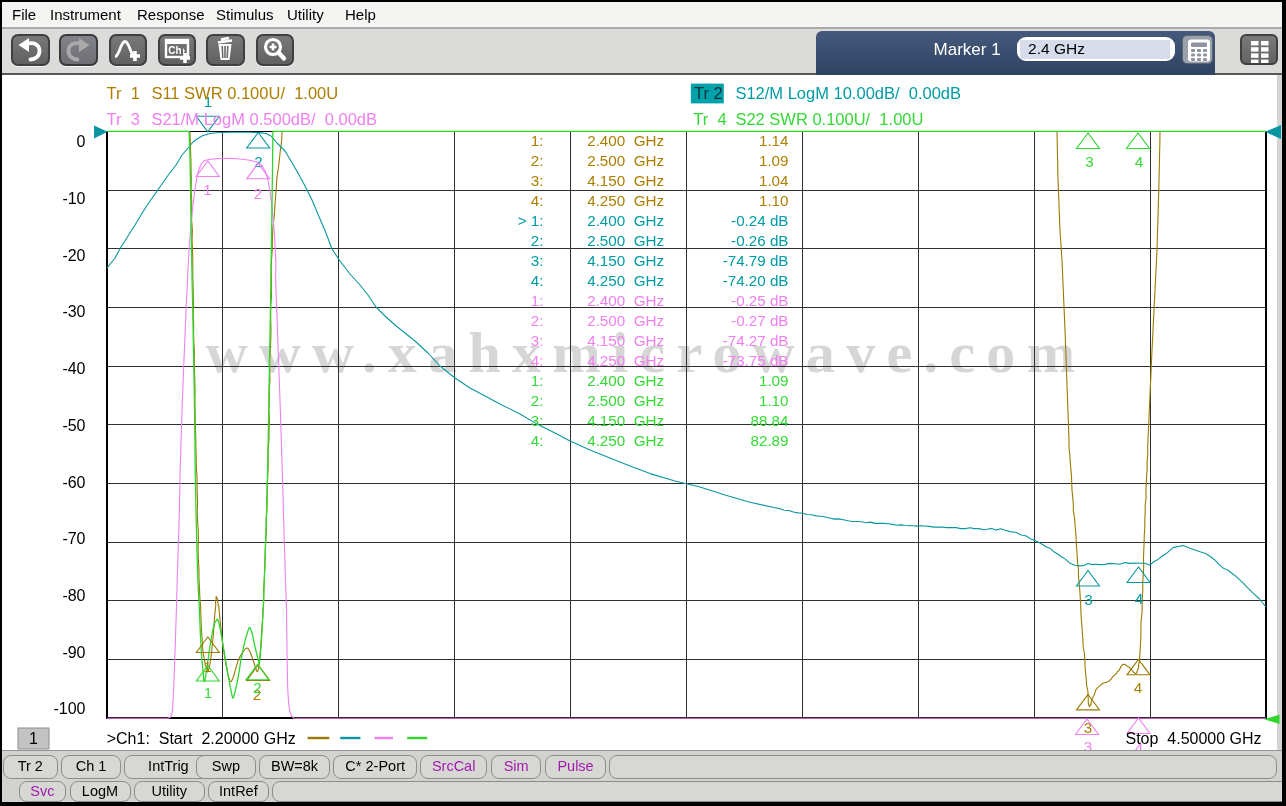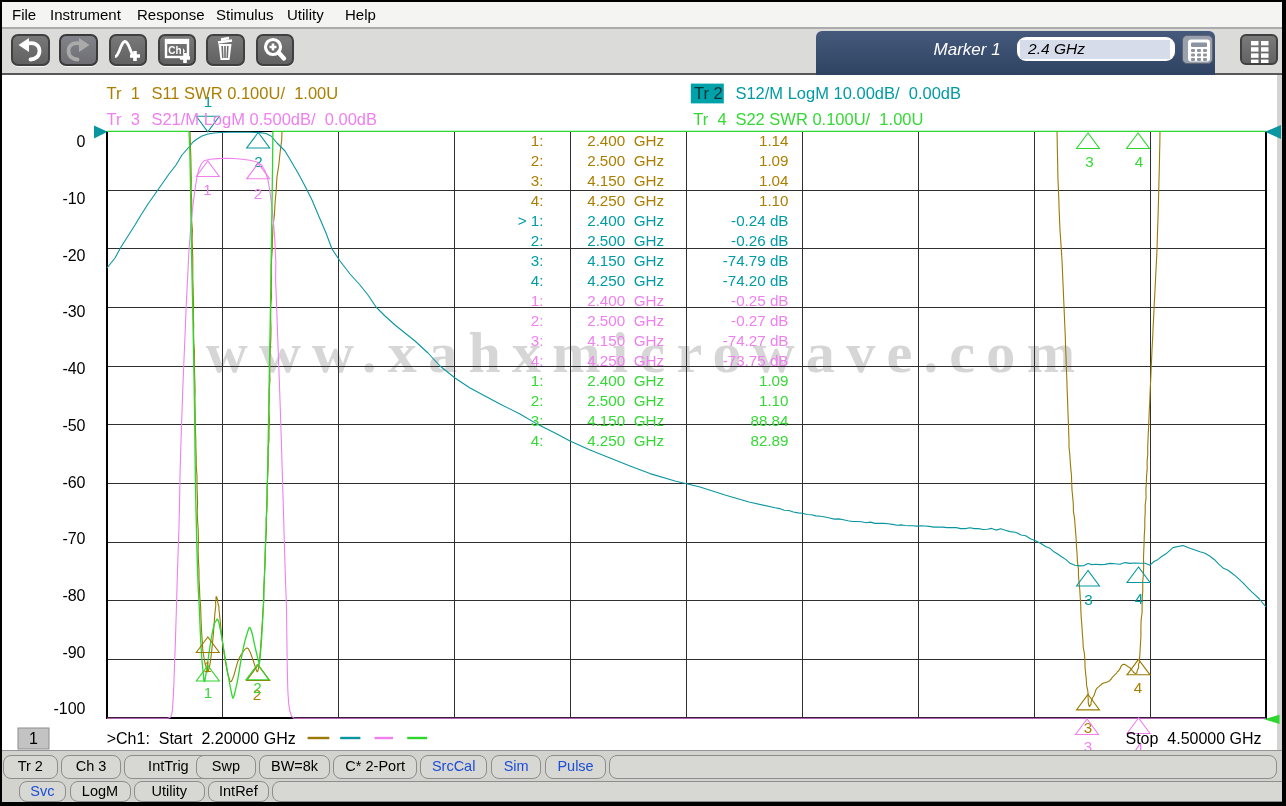--- a/index.html
+++ b/index.html
@@ -7,21 +7,21 @@
 .bord { position:absolute; background:#000; z-index:10; }
 #menubar { position:absolute; left:0; top:2px; width:1286px; height:27px; background:#f4f4f2;
    border-bottom:2px solid #ababab; }
 .mi { position:absolute; top:4px; font-size:15px; color:#000; }
 #toolbar { position:absolute; left:0; top:29px; width:1286px; height:46px; background:#dbdbd9; border-bottom:2px solid #585858; }
 .tbtn { position:absolute; top:4.5px; width:38.5px; height:32px; background:linear-gradient(#787878,#616161);
   border:2px solid #404040; border-radius:7px; box-shadow:0 1px 0 rgba(255,255,255,.7); }
 .tbtn.dis { background:linear-gradient(#82828a,#6e6e74); border-color:#3a3a3a; }
 .tbtn svg { position:absolute; left:-2px; top:-2px; }
 #mkpanel { position:absolute; left:815.6px; top:2px; width:399.5px; height:51px;
-  background:linear-gradient(#45597c,#2b3f5e); border-radius:6px;font-style:italic; }
+  background:linear-gradient(#45597c,#2b3f5e); border-radius:6px; }
 #mkpanel .lbl { position:absolute; left:118px; top:9px; width:90px; font-size:17px; color:#fff; }
 #mkinput { position:absolute; left:201.5px; top:6.3px; width:157.5px; height:24px; background:#fff;
   border-radius:9px; }
 #mkinput .sel { position:absolute; left:3px; top:2.5px; right:5px; bottom:2.5px; background:#d7dcea; }
 #mkinput .txt { position:absolute; left:11px; top:3px; font-size:15.5px; color:#000; }
 #calcbtn { position:absolute; left:366px; top:4.4px; width:31.5px; height:29px; background:#9aa0ac;
   border-radius:5px; border:1px solid #5d6574; }
 #gridbtn { position:absolute; left:1240px; top:4.5px; width:37.7px; height:31.3px;
   background:linear-gradient(#7a7a7a,#636363); border:2px solid #404040; border-radius:6px; }
 #chart { position:absolute; left:0; top:73px; }
@@ -34,21 +34,21 @@
 .ylab { font-size:16px; fill:#000; }
 .bt { font-size:16px; fill:#000; }
 .wm { font-family:"Liberation Serif",serif; font-weight:bold; font-size:58px; fill:#d6d6d6; letter-spacing:11.3px; }
 .tri { fill:none; stroke-width:1.1px; }
 .tri.ol { stroke:#9a7a00; } .tri.te { stroke:#0a96a0; } .tri.ma { stroke:#f080f0; } .tri.gr { stroke:#2ed62e; }
 #statusbar { position:absolute; left:0; top:750px; width:1286px; height:52px; background:#d2d2ce;
   border-top:1px solid #949494; }
 .sbtn { position:absolute; top:3.5px; height:24.5px; border:1.5px solid #8d8d8d; border-radius:8px;
   background:#d7d7d3; font-size:14.5px; color:#000; text-align:center; line-height:21px; }
 #srow2 .sbtn { top:30px; height:21px; line-height:18px; border-radius:8px;margin-left:16px; }
-.sdis { color:#1d4ed8; }
+.sdis { color:#a21caf; }
 </style></head>
 <body>
 <div id="win">
 <div class="bord" style="left:0;top:0;width:1286px;height:2px"></div>
 <div class="bord" style="left:0;top:0;width:2px;height:806px"></div>
 <div class="bord" style="left:1282px;top:0;width:4px;height:806px"></div>
 <div class="bord" style="left:0;top:802px;width:1286px;height:4px"></div>
 <div id="menubar">
 <span class="mi" style="left:12px">File</span>
 <span class="mi" style="left:50px">Instrument</span>
@@ -275,21 +275,21 @@
 <line x1="340.2" y1="738" x2="360.4" y2="738" stroke="#0a96a0" stroke-width="2.4"></line>
 <line x1="374.5" y1="738" x2="393" y2="738" stroke="#f080f0" stroke-width="2.4"></line>
 <line x1="407.2" y1="738" x2="427.2" y2="738" stroke="#2ed62e" stroke-width="2.4"></line>
 <text x="1261.6" y="743.5" text-anchor="end" class="bt">Stop&nbsp;&nbsp;4.50000 GHz</text>
 <rect x="18" y="728" width="31" height="21" fill="#c3c3c3" stroke="#8e8e8e" stroke-width="1"></rect>
 <text x="33.5" y="743.8" text-anchor="middle" class="bt">1</text>
 </svg>
 <div id="statusbar">
 <div id="srow1">
         <div class="sbtn" style="left:3px;width:54.5px">Tr 2</div>
-        <div class="sbtn" style="left:61px;width:60px">Ch 3</div>
+        <div class="sbtn" style="left:61px;width:60px">Ch 1</div>
         <div class="sbtn" style="left:124.4px;width:88px">IntTrig</div>
         <div class="sbtn" style="left:196px;width:59.7px">Swp</div>
         <div class="sbtn" style="left:258.8px;width:71.5px">BW=8k</div>
         <div class="sbtn" style="left:333.4px;width:83.6px">C* 2-Port</div>
         <div class="sbtn sdis" style="left:420.2px;width:66.9px">SrcCal</div>
         <div class="sbtn sdis" style="left:490.8px;width:50.7px">Sim</div>
         <div class="sbtn sdis" style="left:545.2px;width:60.7px">Pulse</div>
         <div class="sbtn" style="left:609.3px;width:668px"></div>
       </div>
 <div id="srow2">

